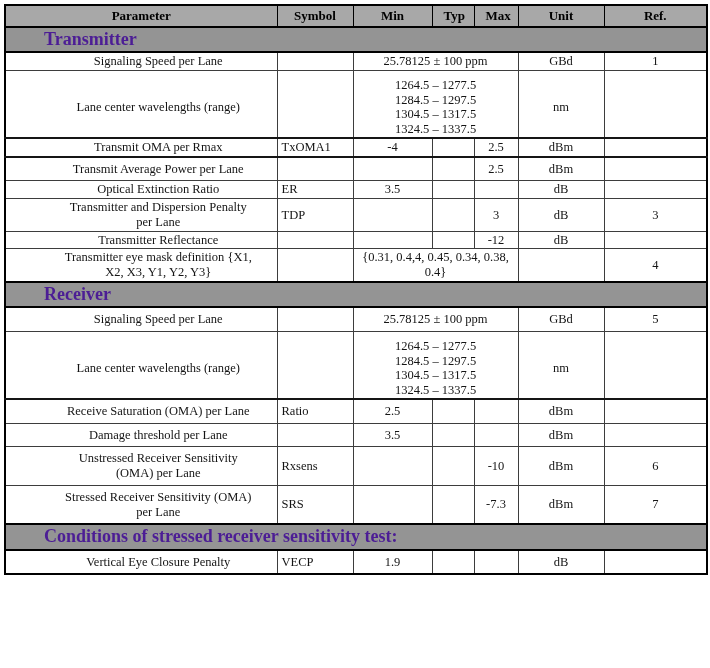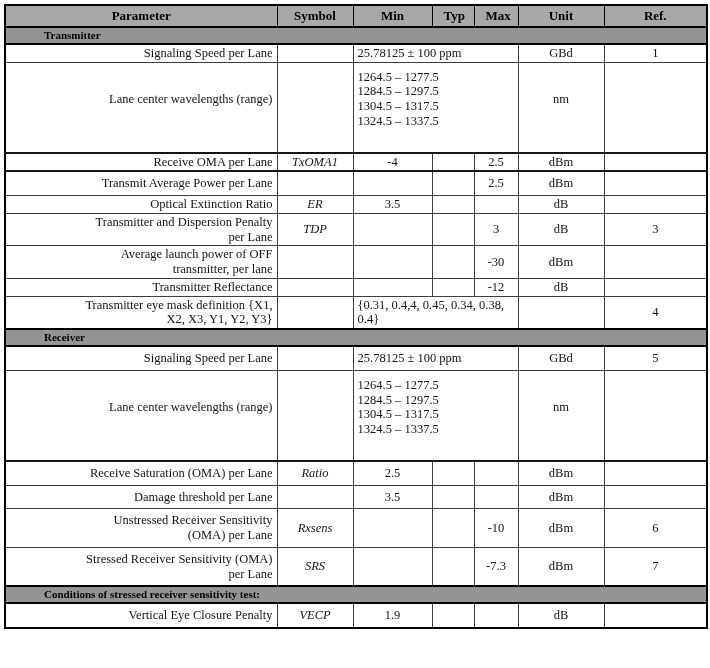--- a/index.html
+++ b/index.html
@@ -9,30 +9,30 @@
   th{
     background:#a8a8a8;color:#000;font-weight:bold;font-size:13px;
     border:1px solid #000;border-bottom:2px solid #000;
     padding:2px 11px;text-align:center;
   }
   td{
     border:1px solid #3d3d3d;font-size:12.5px;color:#141414;
     padding:1px 4px;line-height:1.18;vertical-align:middle;
     overflow:hidden;
   }
-  td.param{text-align:right;padding-left:38px;white-space:pre-line;}
+  td.param{text-align:center;padding-left:38px;white-space:pre-line;}
   td.c{text-align:center;}
-  td.sym{text-align:center;white-space:pre-line;font-style:italic;}
-  td.merged{white-space:pre-line;}
+  td.sym{white-space:pre-line;}
+  td.merged{text-align:center;white-space:pre-line;}
   tr.band td{
-    background:#949494;color:#000000;font-weight:bold;font-size:11px;
+    background:#949494;color:#4c1d95;font-weight:bold;font-size:18px;
     padding:1px 4px 1px 38px;text-align:left;
     border-top:2px solid #000;border-bottom:2px solid #000;
   }
-  tr.tall td{padding-top:7px;padding-bottom:23px;}
+  tr.tall td{padding-top:7px;padding-bottom:0;}
   tr.thickb td{border-bottom:2px solid #151515;}
   tr.pad td{padding-top:4px;padding-bottom:4px;}
 </style>
 </head>
 <body>
 
 <div class="wrap">
 <table>
   <colgroup>
     <col style="width:272px">
@@ -73,21 +73,21 @@
       <td class="sym"></td>
       <td class="merged" colspan="3">1264.5 – 1277.5
 1284.5 – 1297.5
 1304.5 – 1317.5
 1324.5 – 1337.5</td>
       <td class="c">nm</td>
       <td class="c"></td>
     </tr>
 
     <tr class="thickb">
-      <td class="param">Receive OMA per Lane</td>
+      <td class="param">Transmit OMA per Rmax</td>
       <td class="sym">TxOMA1</td>
       <td class="c">-4</td>
       <td class="c"></td>
       <td class="c">2.5</td>
       <td class="c">dBm</td>
       <td class="c"></td>
     </tr>
 
 
     <tr class="pad">
@@ -116,30 +116,20 @@
       <td class="sym">TDP</td>
       <td class="c"></td>
       <td class="c"></td>
       <td class="c">3</td>
       <td class="c">dB</td>
       <td class="c">3</td>
     </tr>
 
 
 
-    <tr>
-      <td class="param">Average launch power of OFF
-transmitter, per lane</td>
-      <td class="sym"></td>
-      <td class="c"></td>
-      <td class="c"></td>
-      <td class="c">-30</td>
-      <td class="c">dBm</td>
-      <td class="c"></td>
-    </tr>
 
     <tr>
       <td class="param">Transmitter Reflectance</td>
       <td class="sym"></td>
       <td class="c"></td>
       <td class="c"></td>
       <td class="c">-12</td>
       <td class="c">dB</td>
       <td class="c"></td>
     </tr>

